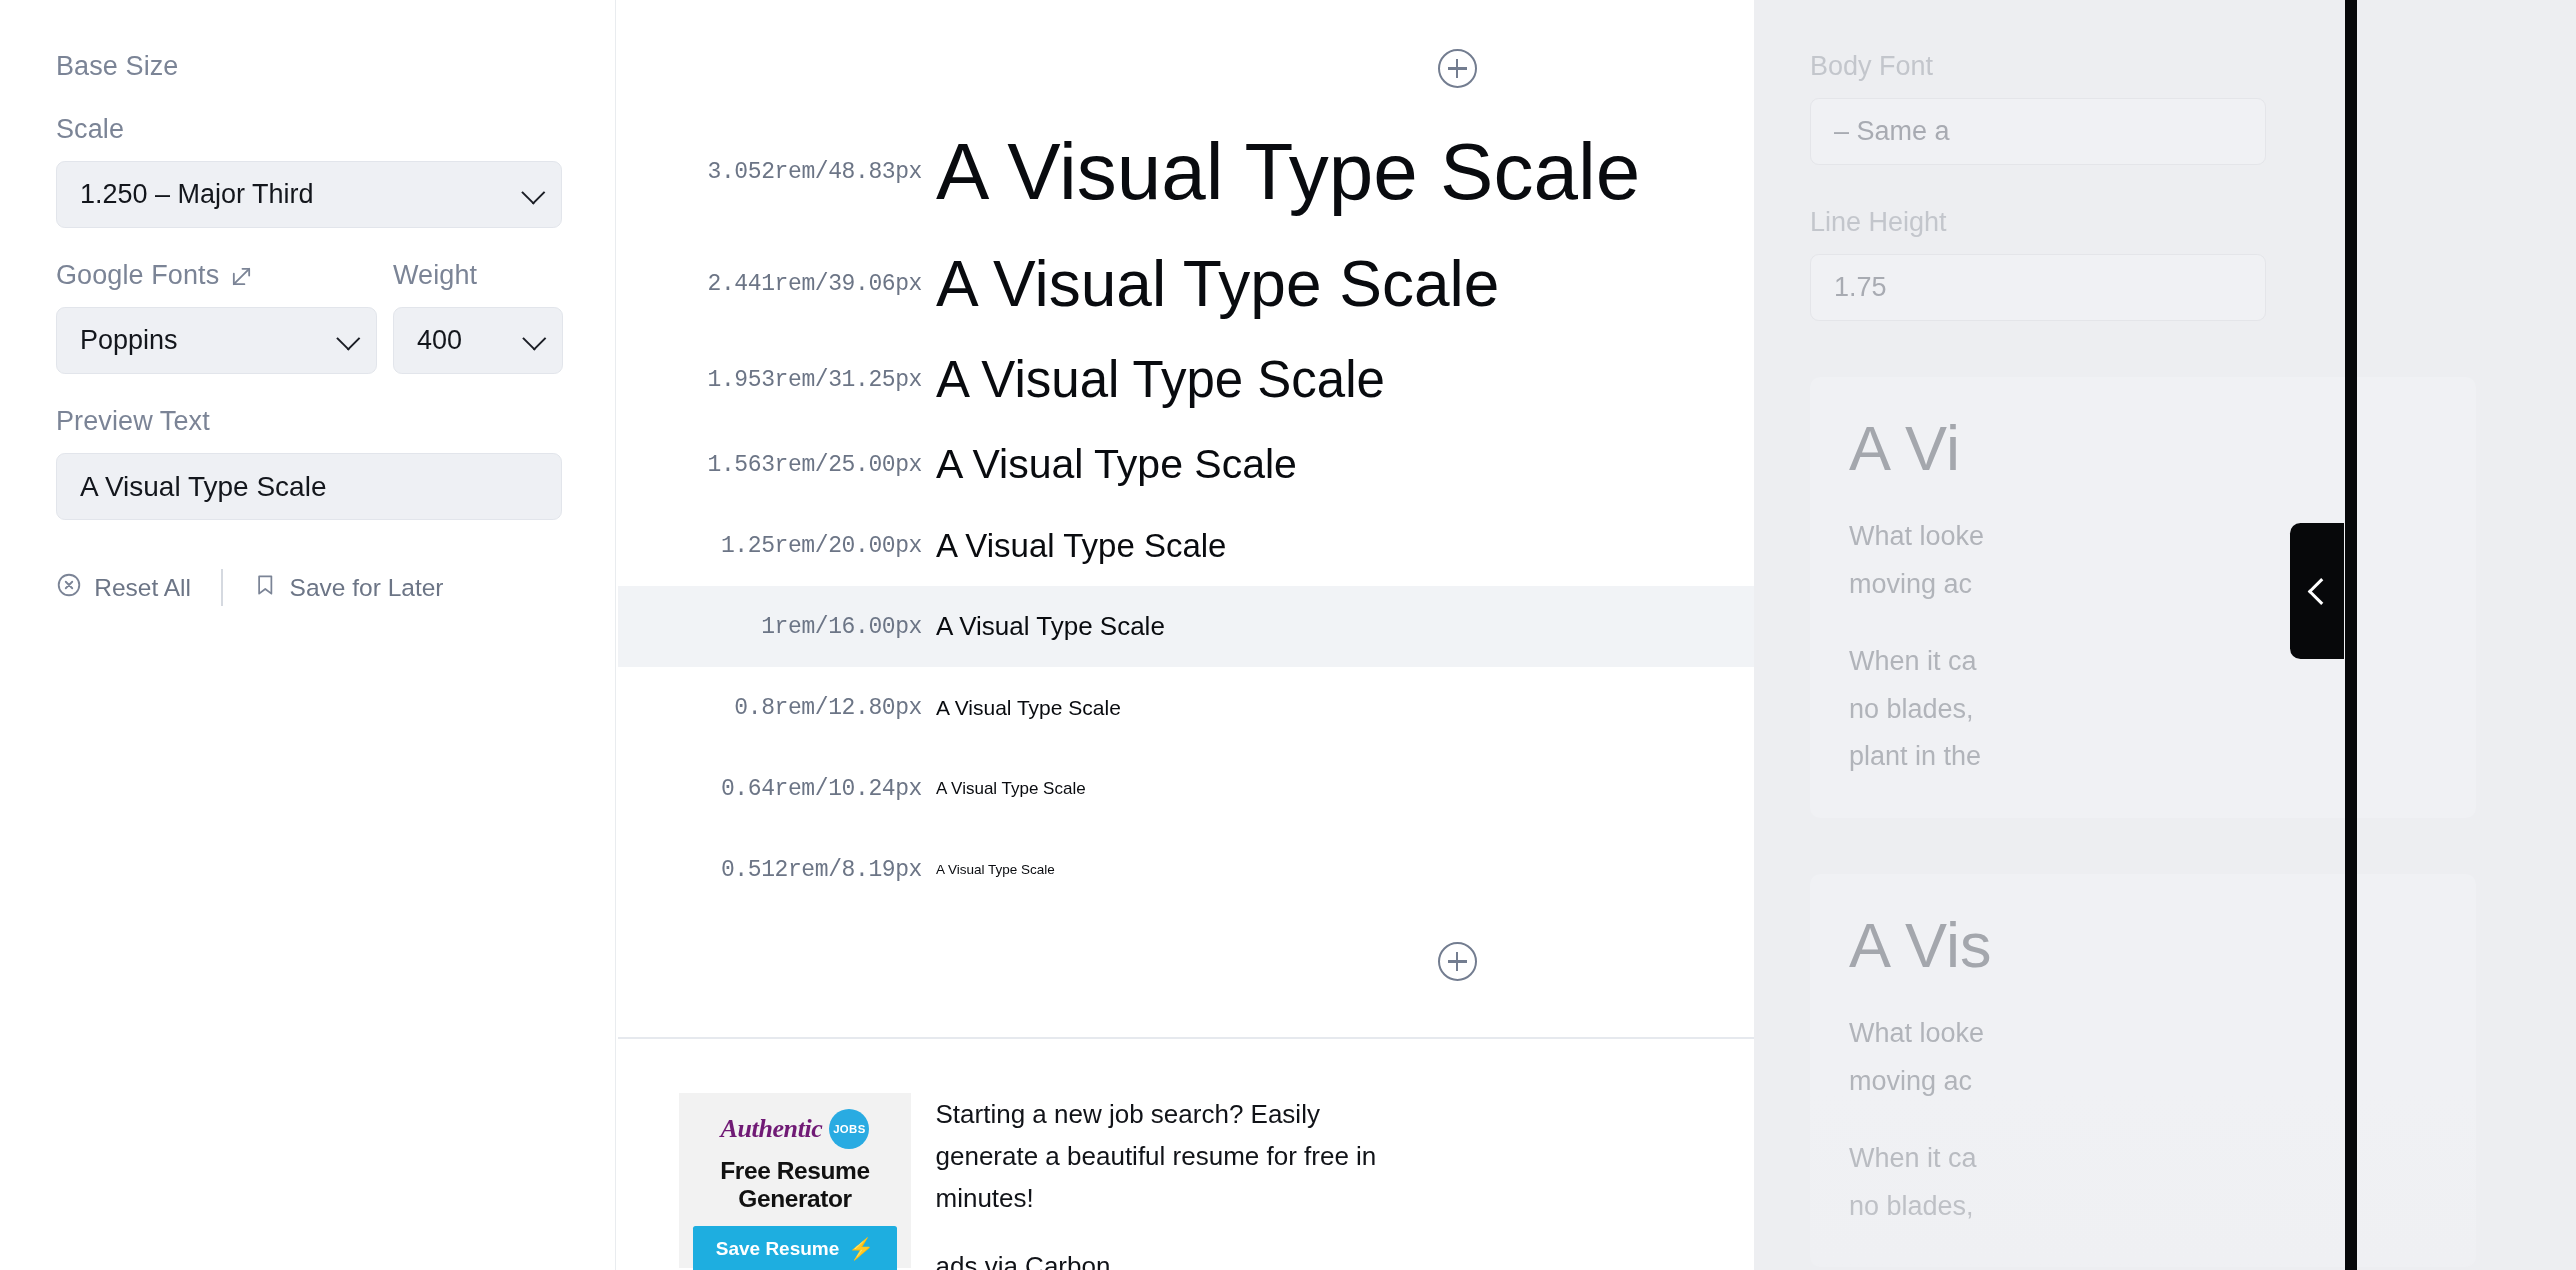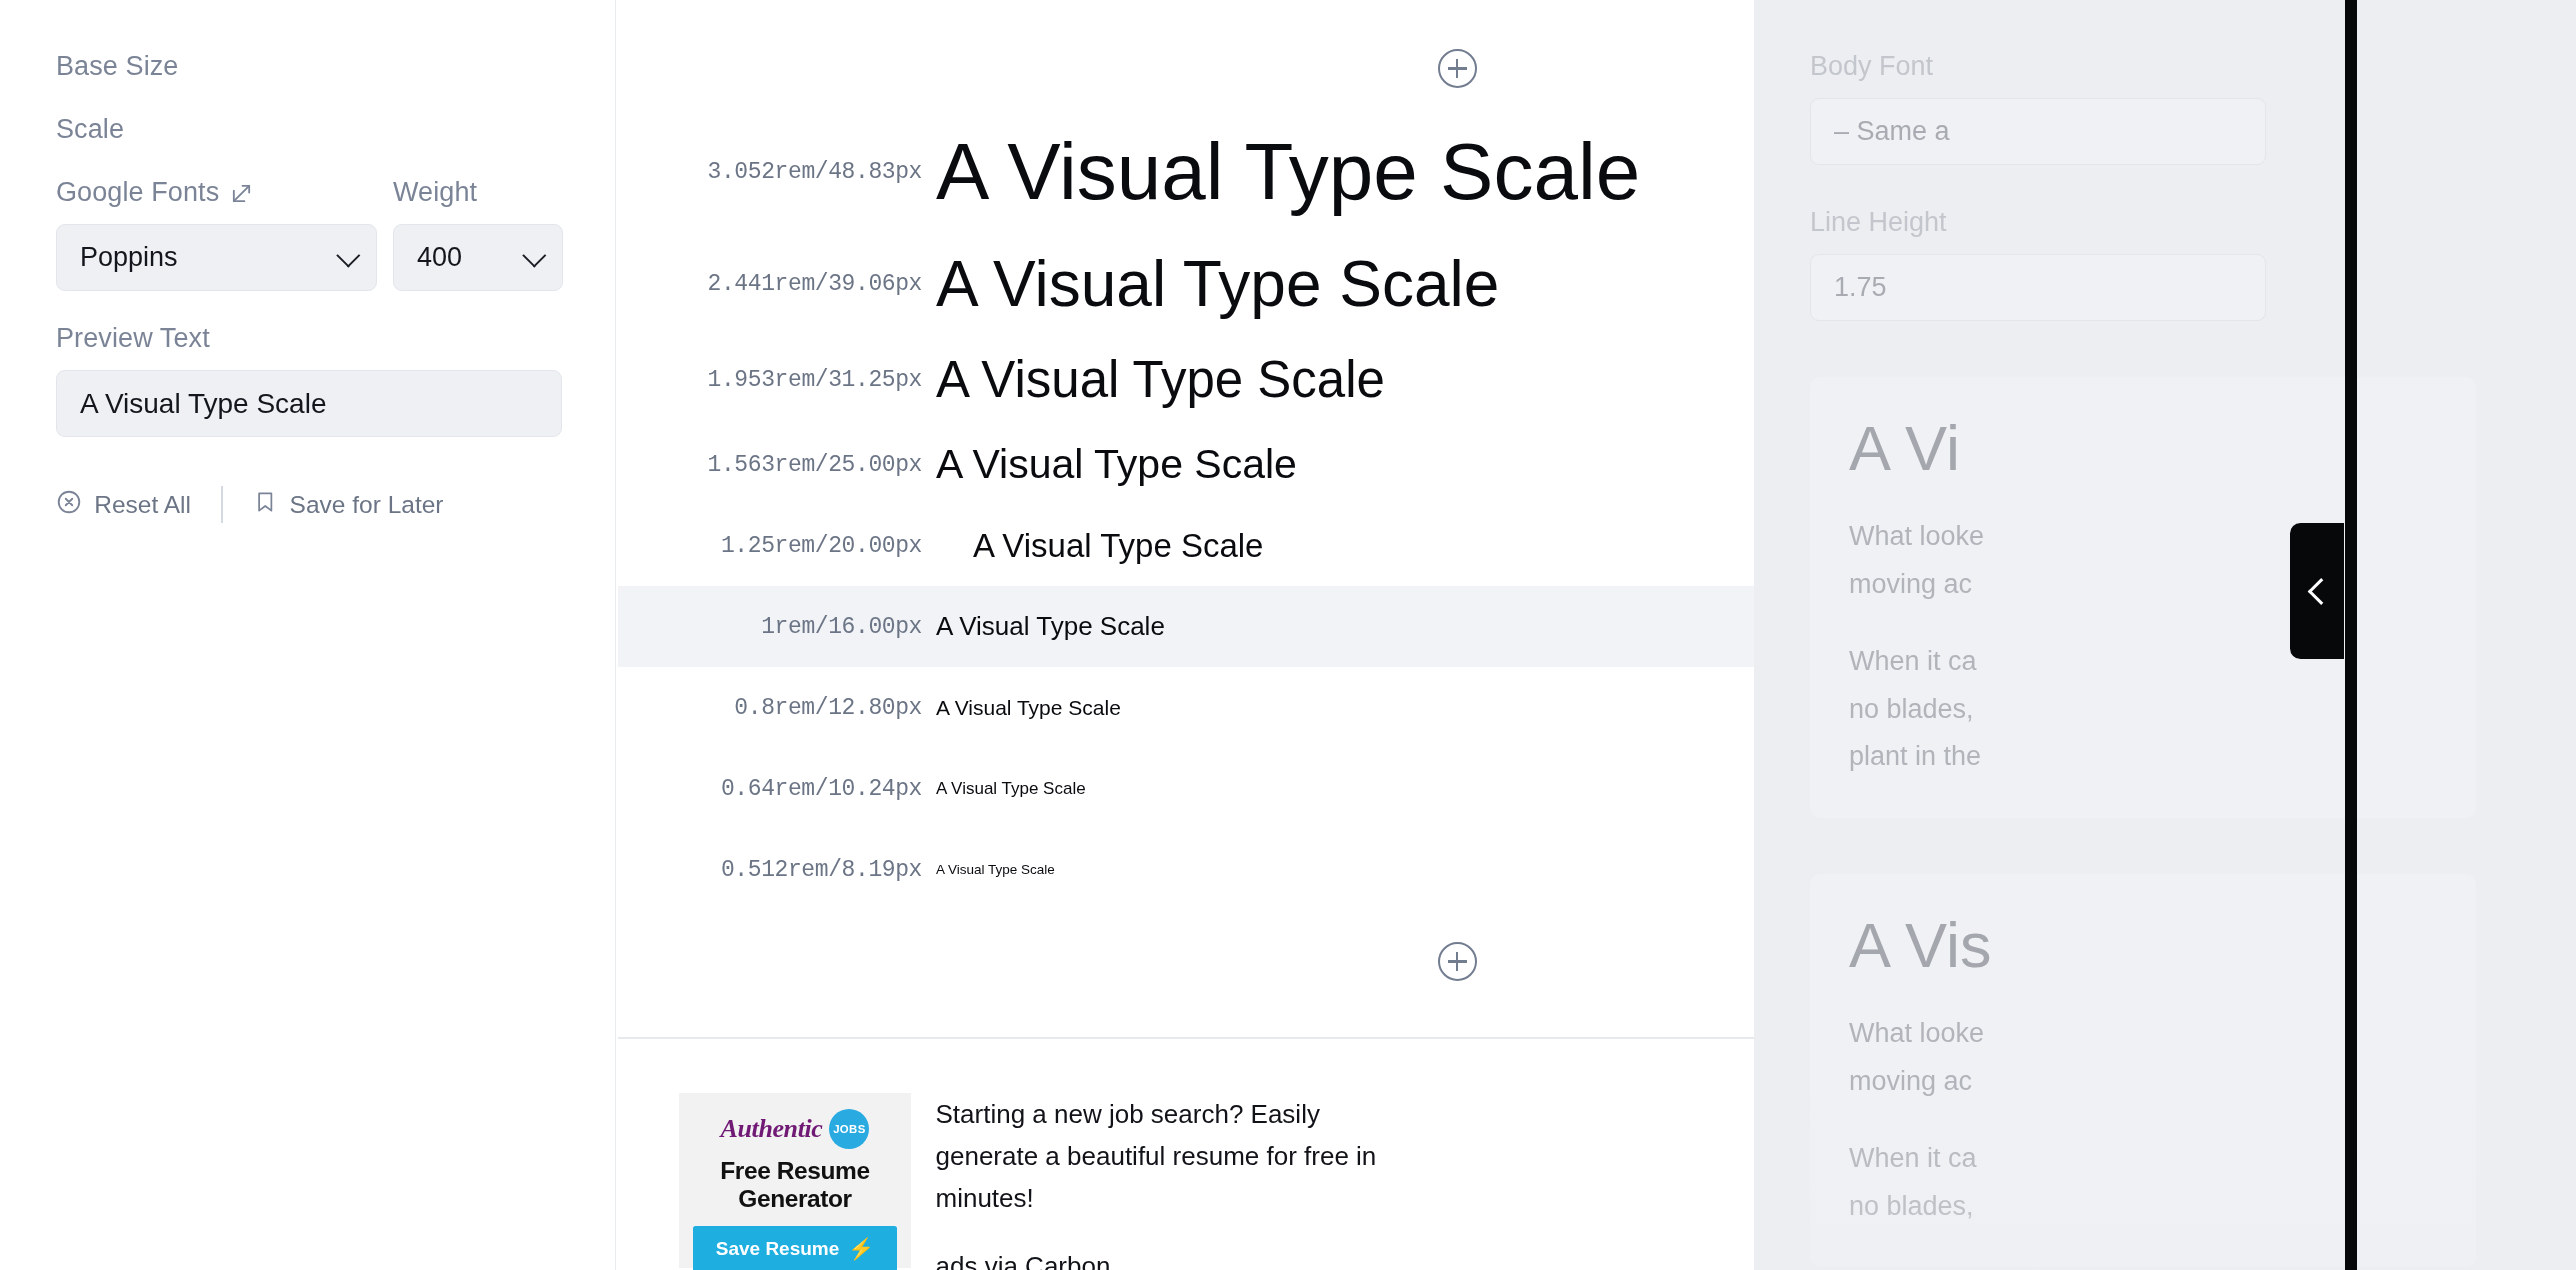--- a/index.html
+++ b/index.html
@@ -365,20 +365,24 @@
 <div id="app">
 
   <aside class="sidebar">
 
     <div>
       <div class="field-label">Base Size</div>
     </div>
 
     <div class="block">
       <div class="field-label">Scale</div>
+      <div class="ctl sel" style="width:506px;">
+        <span>1.250 – Major Third</span>
+        <span class="chev"></span>
+      </div>
     </div>
 
     <div class="block row2">
       <div>
         <div class="field-label">
           <span>Google Fonts</span>
           <span class="ext-icon">
             <svg width="23" height="23" viewBox="0 0 24 24" fill="none" stroke="#7b8496" stroke-width="1.9" stroke-linecap="round" stroke-linejoin="round">
               <path d="M4 9v11h11"></path>
                 <path d="M4 20L20 4"></path>
@@ -444,21 +448,21 @@
           <div class="scale-sample" style="font-size: 64px; line-height: 72px;">A Visual Type Scale</div>
         </div>
         <div class="scale-row" style="height: 89px;">
           <div class="scale-label">1.953rem/31.25px</div>
           <div class="scale-sample" style="font-size: 51px; line-height: 58px;">A Visual Type Scale</div>
         </div>
         <div class="scale-row" style="height: 81px;">
           <div class="scale-label">1.563rem/25.00px</div>
           <div class="scale-sample" style="font-size: 41px; line-height: 49px;">A Visual Type Scale</div>
         </div>
-        <div class="scale-row" style="height: 81px; gap: 37px;">
+        <div class="scale-row" style="height: 81px;">
           <div class="scale-label">1.25rem/20.00px</div>
           <div class="scale-sample" style="font-size: 33px; line-height: 49px;">A Visual Type Scale</div>
         </div>
         <div class="scale-row sel-row" style="height: 81px;">
           <div class="scale-label">1rem/16.00px</div>
           <div class="scale-sample" style="font-size: 26px; line-height: 49px;">A Visual Type Scale</div>
         </div>
         <div class="scale-row" style="height: 81px; justify-content: center;">
           <div class="scale-label">0.8rem/12.80px</div>
           <div class="scale-sample" style="font-size: 21px; line-height: 49px;">A Visual Type Scale</div>

